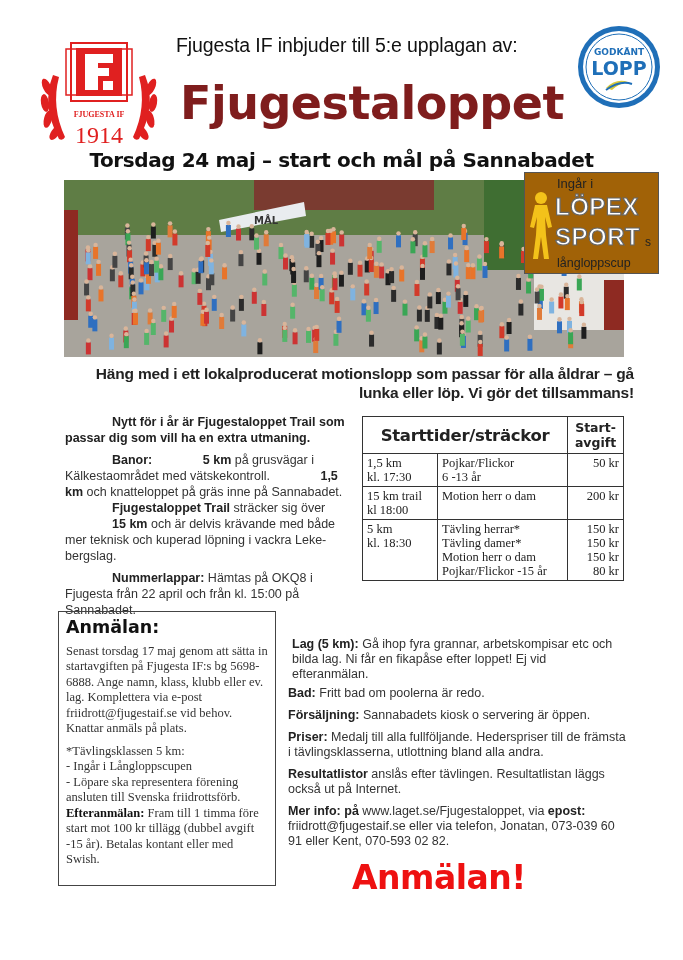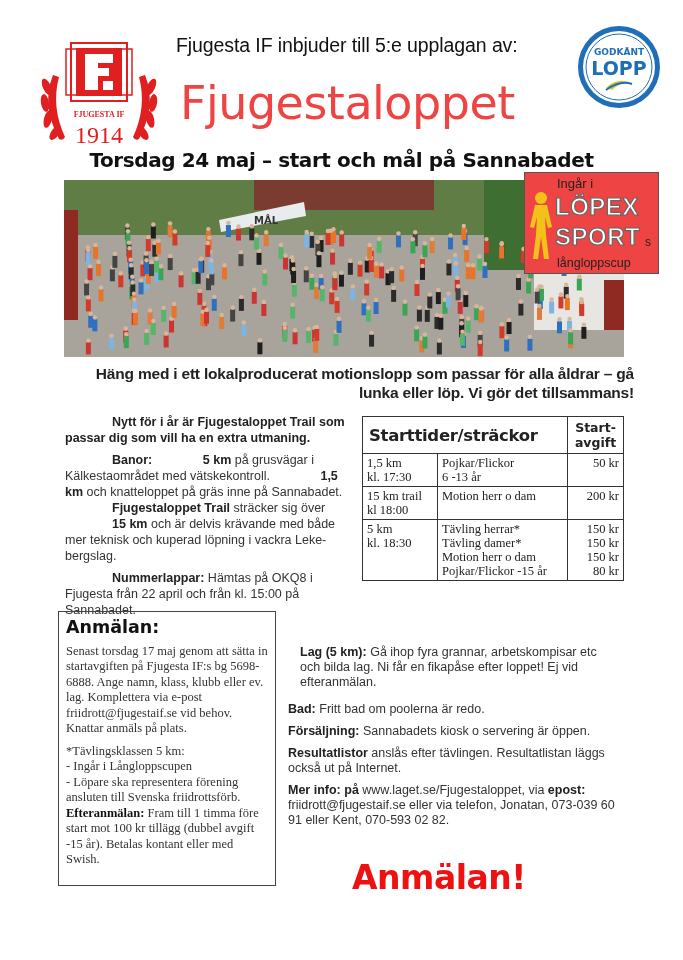--- a/index.html
+++ b/index.html
@@ -2,59 +2,59 @@
 <html><head>
 <meta charset="utf-8">
 <style>
   html, body { margin:0; padding:0; background:#ffffff; }
   body { width:683px; height:960px; position:relative; overflow:hidden; font-family:"Liberation Sans", sans-serif; color:#1a1a1a; }
   .abs { position:absolute; }
 
   
   #club-logo { left:33px; top:35px; width:132px; height:118px; }
   #invite-line { left:176px; top:34px; font-size:19.5px; color:#111; white-space:nowrap; letter-spacing:-0.1px; }
-  #event-title { left:180px; top:76px; font-size:46px; font-weight:400; color:#ef4444; white-space:nowrap; letter-spacing:-0.5px; font-family:"DejaVu Sans", sans-serif; }
+  #event-title { left:180px; top:76px; font-size:46px; font-weight:700; color:#7f1d1d; white-space:nowrap; letter-spacing:-0.5px; font-family:"DejaVu Sans", sans-serif; }
   #godkant-logo { left:576px; top:24px; width:86px; height:86px; }
   #date-line { left:0; width:683px; top:148px; text-align:center; font-size:20px; font-weight:bold; color:#111; font-family:"DejaVu Sans", sans-serif; letter-spacing:-0.4px; }
 
   
   #event-photo { left:64px; top:180px; width:560px; height:177px; overflow:hidden; background:linear-gradient(180deg,#6f8f5a 0%,#7d8c6a 18%,#9a9893 40%,#a6a39d 70%,#b3b0aa 100%); }
-  #lopex-box { left:524px; top:172px; width:135px; height:102px; background:#ef4444; border:1px solid #555; box-sizing:border-box; }
+  #lopex-box { left:524px; top:172px; width:135px; height:102px; background:#a16207; border:1px solid #555; box-sizing:border-box; }
   .lopex-top { position:absolute; left:32px; top:3px; font-size:13px; color:#222; }
   .lopex-big { position:absolute; left:30px; font-size:24px; font-weight:bold; color:#fff; -webkit-text-stroke:1.2px #666; letter-spacing:0.5px; }
   .lopex-bottom { position:absolute; left:32px; top:83px; font-size:12.5px; color:#222; }
 
   
   #intro { left:64px; top:364px; width:570px; font-size:15.5px; font-weight:bold; color:#222; line-height:19px; letter-spacing:-0.2px;text-align:right; }
 
   
   #left-col { left:65px; top:414px; width:292px; font-size:12.5px; line-height:16px; color:#333; }
   #left-col p { margin:0 0 6px 0; }
   #left-col b { color:#222;margin-left:47px; }
 
   
   #start-table { left:362px; top:416px; width:262px; border-collapse:collapse; font-family:"Liberation Serif", serif; font-size:12.5px; color:#222; }
   #start-table td, #start-table th { border:1.3px solid #333; vertical-align:top; padding:2px 4px; line-height:14px; }
-  #start-table th { font-family:"DejaVu Sans", sans-serif; font-weight:bold; text-align:left; }
+  #start-table th { font-family:"DejaVu Sans", sans-serif; font-weight:bold; text-align:center; }
   .th-main { font-size:16.5px; padding:10px 6px 9px 6px !important; vertical-align:middle !important; letter-spacing:-0.3px; }
   .th-fee { font-size:12.5px; text-align:center !important; line-height:15px !important; padding:3px 2px !important;margin-left:44px; }
   .col-dist { width:66px; }
   .col-class { width:121px; }
   .fee { text-align:right; }
 
   
   #signup-box { left:58px; top:611px; width:218px; height:275px; border:1.4px solid #444; box-sizing:border-box; padding:6px 7px; font-family:"Liberation Serif", serif; font-size:12.5px; line-height:15.5px; color:#333; }
   #signup-title { font-family:"DejaVu Sans", sans-serif; font-weight:900; font-size:17.5px; color:#111; margin:2px 0 8px 0; }
   #signup-box p { margin:0 0 7px 0; }
   #signup-box b { color:#111; }
 
   
   #right-bottom { left:288px; top:633px; width:340px; font-size:12.5px; line-height:15px; color:#333; }
   #right-bottom p { margin:0 0 5px 0; }
-  #right-bottom p.tight { margin:12px; }
+  #right-bottom p.tight { margin:4px; }
   #right-bottom b { color:#222; }
   #welcome { left:352px; top:858px; font-size:33px; font-weight:900; color:#ee1111; font-family:"DejaVu Sans", sans-serif; letter-spacing:-0.5px; }
 </style>
 </head>
 <body>
 
 <svg id="club-logo" class="abs" viewBox="0 0 132 118">
 
   <g fill="#e02020">
     <path d="M20 40 Q8 70 26 104 Q30 106 32 102 Q18 72 26 42 Z"></path>
@@ -629,17 +629,18 @@
   </p>
   <p>
     <b>Efteranmälan:</b><span> Fram till 1 timma före start mot 100 kr tillägg (dubbel avgift -15 år). Betalas kontant eller med Swish.</span>
   </p>
 </div>
 
 <div id="right-bottom" class="abs">
   <p class="tight"><b>Lag (5 km):</b><span> Gå ihop fyra grannar, arbetskompisar etc och bilda lag. Ni får en fikapåse efter loppet! Ej vid efteranmälan.</span></p>
   <p style="margin-bottom:7px;"><b>Bad:</b><span> Fritt bad om poolerna är redo.</span></p>
   <p style="margin-bottom:7px;"><b>Försäljning:</b><span> Sannabadets kiosk o servering är öppen.</span></p>
+  <p style="margin-bottom:7px;"><b>Priser:</b><span> Medalj till alla fullföljande. Hederspriser till de främsta i tävlingsklasserna, utlottning bland alla andra.</span></p>
   <p style="margin-bottom:7px;"><b>Resultatlistor</b><span> anslås efter tävlingen. Resultatlistan läggs också ut på Internet.</span></p>
   <p><b>Mer info: på</b><span> www.laget.se/Fjugestaloppet, </span><span> via </span><b>epost:</b><span> friidrott@fjugestaif.se eller via telefon, Jonatan, 073-039 60 91 eller Kent, 070-593 02 82.</span></p>
 </div>
 
 <div id="welcome" class="abs">Anmälan!</div>
 
 </body></html>

